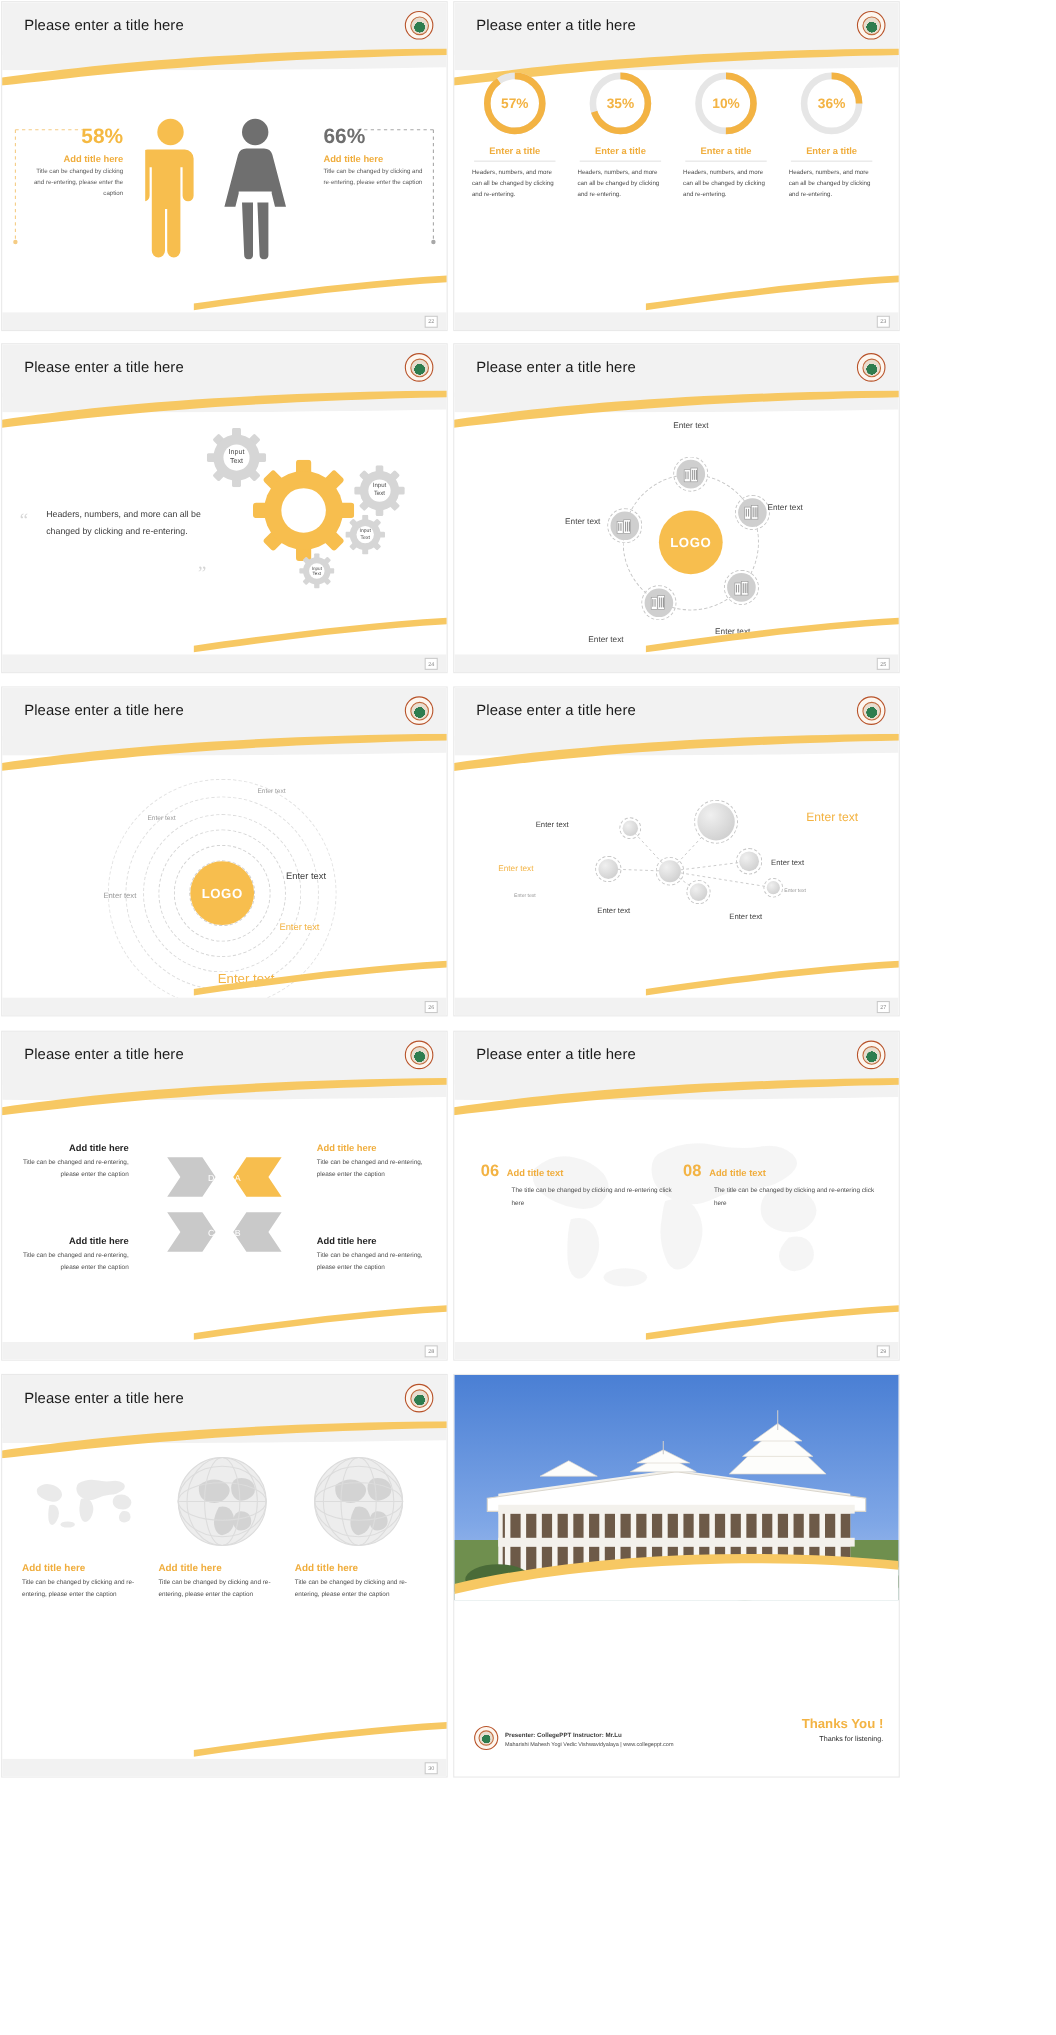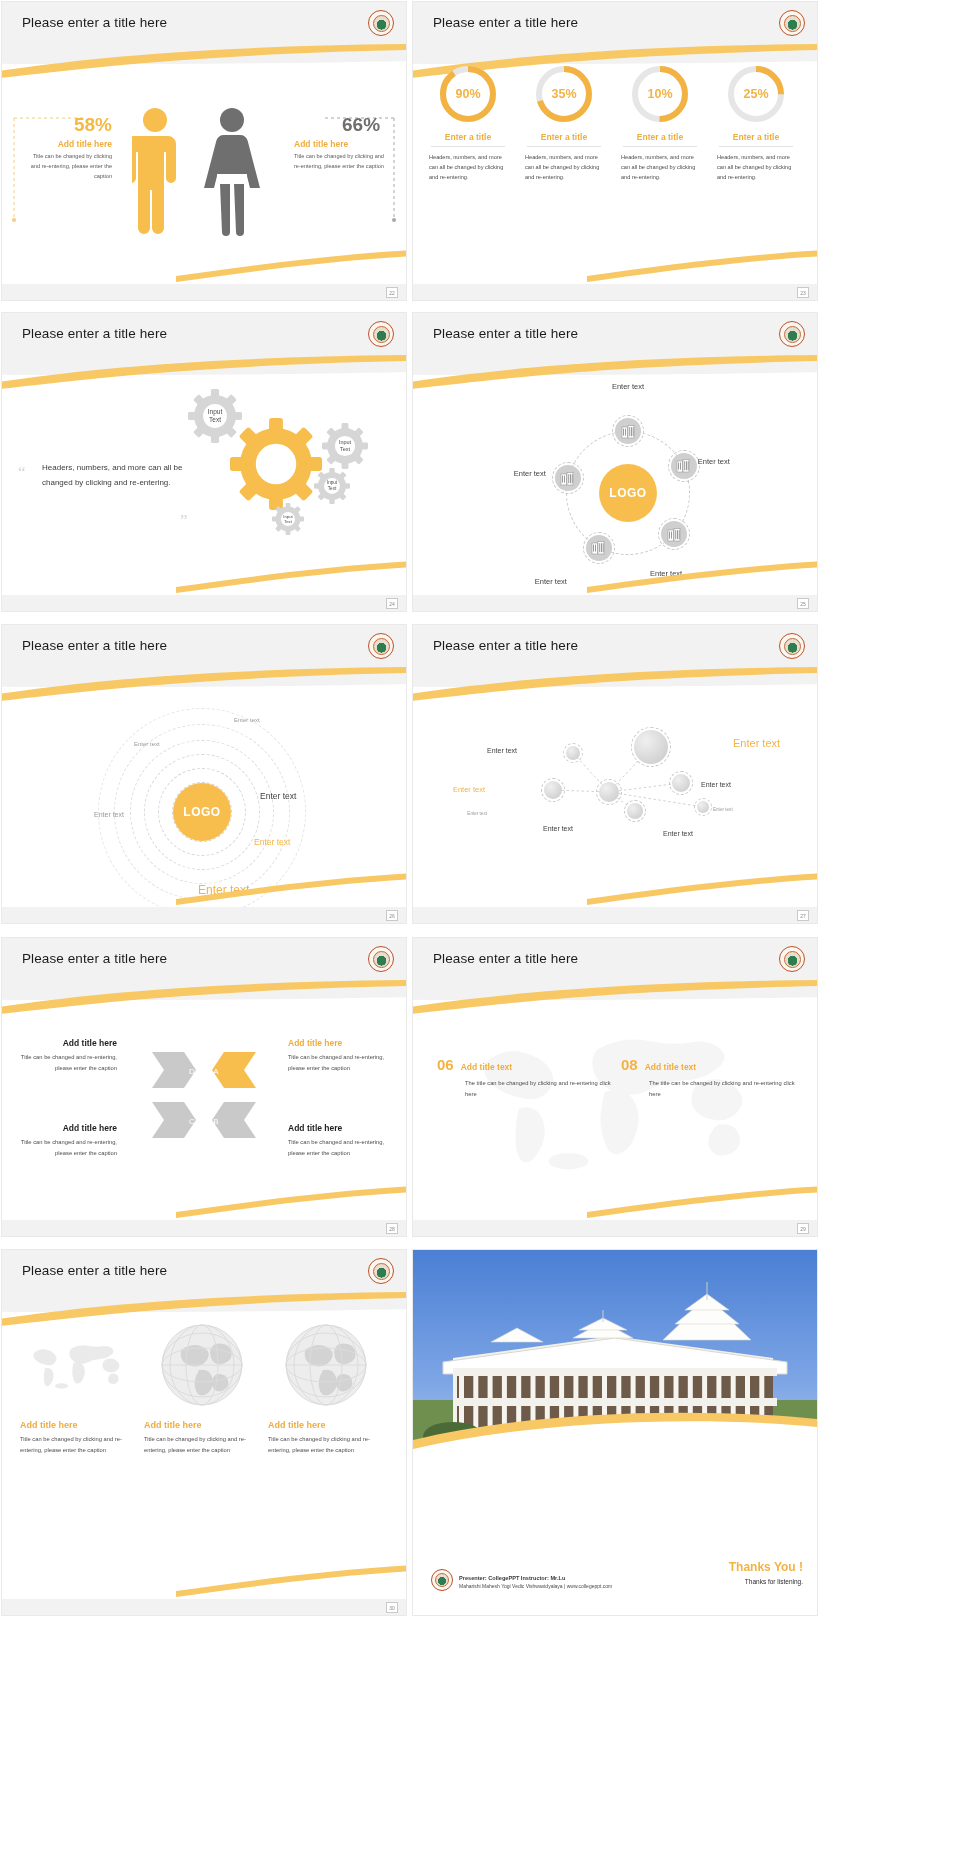--- a/index.html
+++ b/index.html
@@ -58,21 +58,21 @@
     position:absolute; right:8px; bottom:2px; width:12px; height:11px;
     border:1px solid #c9c9c9; background:#fff; color:#8a8a8a;
     font-size:5px; line-height:11px; text-align:center;
   }
   
   .s22-wrap{ position:absolute; left:0; top:68px; width:100%; height:230px;}
   .person-m{ position:absolute; left:130px; top:36px; }
   .person-f{ position:absolute; left:200px; top:36px; }
   .pct{ font-size:19px; font-weight:bold; }
   .pct.y{ color:#f5b942; }
-  .pct.g{ color:#6e6e6e;margin-left:48px; }
+  .pct.g{ color:#6e6e6e; }
   .addt{ font-size:8.5px; font-weight:bold; color:#f0ad3c; margin-top:3px;}
   .capt{ font-size:5.6px; color:#5a5a5a; line-height:1.75; margin-top:3px; }
   
   .donuts{ position:absolute; left:12px; top:62px; width:380px; display:flex; gap:10px;}
   .donut-col{ width:86px; }
   .donut{ width:60px;height:60px;border-radius:50%; margin:0 auto; position:relative;}
   .donut .hole{ position:absolute; left:9px; top:9px; width:42px;height:42px;border-radius:50%;background:#fff;
     display:flex;align-items:center;justify-content:center; font-size:12.5px;font-weight:bold;color:#f3b343;}
   .dt-title{ text-align:center;font-size:8.5px;font-weight:bold;color:#f0ad3c;margin-top:8px;}
   .dt-rule{ height:1px;background:#e3e3e3;margin:4px 6px 5px;}
@@ -171,21 +171,21 @@
   <div class="title">Please enter a title here</div>
   <div class="logo-badge">
           <div class="inner"></div>
         </div>
         <div class="donuts">
   <div class="donut-col">
     <div class="donut"><svg width="60" height="60" viewBox="0 0 60 60">
    <circle cx="30" cy="30" r="25" fill="none" stroke="#e6e6e6" stroke-width="6"></circle>
    <circle cx="30" cy="30" r="25" fill="none" stroke="#f3b343" stroke-width="6" stroke-dasharray="157.07963267948966" stroke-dashoffset="15.707963267948962" transform="rotate(-90 30 30)"></circle>
   </svg>
-      <div class="hole">90%</div></div>
+      <div class="hole">57%</div></div>
     <div class="dt-title">Enter a title</div>
     <div class="dt-rule"></div>
     <div class="dt-body">Headers, numbers, and more can all be changed by clicking and re-entering.</div>
   </div>
   <div class="donut-col">
     <div class="donut"><svg width="60" height="60" viewBox="0 0 60 60">
    <circle cx="30" cy="30" r="25" fill="none" stroke="#e6e6e6" stroke-width="6"></circle>
    <circle cx="30" cy="30" r="25" fill="none" stroke="#f3b343" stroke-width="6" stroke-dasharray="157.07963267948966" stroke-dashoffset="47.12388980384691" transform="rotate(-90 30 30)"></circle>
   </svg>
       <div class="hole">35%</div></div>
@@ -201,21 +201,21 @@
       <div class="hole">10%</div></div>
     <div class="dt-title">Enter a title</div>
     <div class="dt-rule"></div>
     <div class="dt-body">Headers, numbers, and more can all be changed by clicking and re-entering.</div>
   </div>
   <div class="donut-col">
     <div class="donut"><svg width="60" height="60" viewBox="0 0 60 60">
    <circle cx="30" cy="30" r="25" fill="none" stroke="#e6e6e6" stroke-width="6"></circle>
    <circle cx="30" cy="30" r="25" fill="none" stroke="#f3b343" stroke-width="6" stroke-dasharray="157.07963267948966" stroke-dashoffset="117.80972450961724" transform="rotate(-90 30 30)"></circle>
   </svg>
-      <div class="hole">25%</div></div>
+      <div class="hole">36%</div></div>
     <div class="dt-title">Enter a title</div>
     <div class="dt-rule"></div>
     <div class="dt-body">Headers, numbers, and more can all be changed by clicking and re-entering.</div>
   </div>
         </div>
         <div class="footer-bar"></div>
   <svg class="swoosh-b" viewBox="0 0 240 34">
     <path d="M240 6 C 160 10, 70 22, 0 32 L 0 26 C 70 16, 160 4, 240 0 Z" fill="#f7c863"></path>
   </svg>
   <div class="pagenum">23</div>

